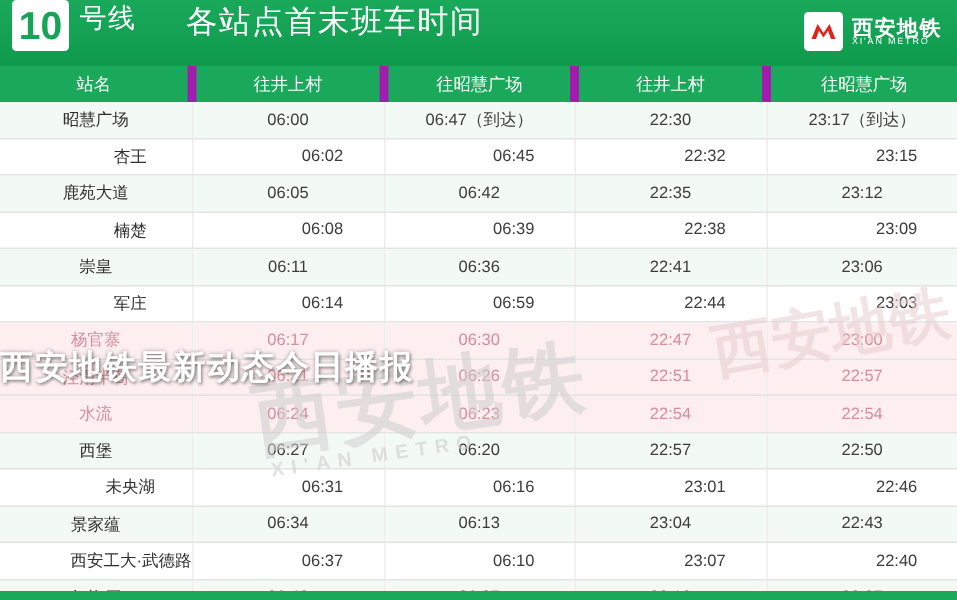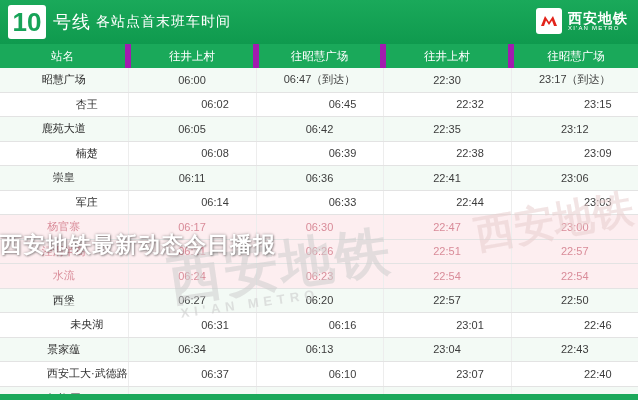--- a/index.html
+++ b/index.html
@@ -18,21 +18,20 @@
     width: 638px;
     height: 400px;
     background: #ffffff;
   }
 
   
   .header {
     height: 44px;
     background: linear-gradient(180deg, #1aa95a 0%, #0f9a4e 100%);
     display: flex;
-    align-items: center;
     padding: 0 10px 0 8px;
     box-sizing: border-box;
     position: relative;
   }
   .line-badge {
     width: 38px;
     height: 34px;
     background: #ffffff;
     border-radius: 3px;
     display: flex;
@@ -45,22 +44,22 @@
     font-family: "Liberation Sans", sans-serif;
   }
   .line-suffix {
     color: #ffffff;
     font-size: 18px;
     margin-left: 7px;
     letter-spacing: 1px;
   }
   .header-title {
     color: #ffffff;
-    font-size: 14px;
-    margin-left: 5px;
+    font-size: 21px;
+    margin-left: 33px;
     letter-spacing: 1px;
   }
   .metro-logo {
     position: absolute;
     right: 10px;
     top: 8px;
     display: flex;
     align-items: center;
     gap: 6px;
   }
@@ -255,21 +254,21 @@
           <tr class="alt">
             <td class="station">崇皇</td>
             <td>06:11</td>
             <td>06:36</td>
             <td>22:41</td>
             <td>23:06</td>
           </tr>
           <tr class="plain">
             <td class="station">军庄</td>
             <td>06:14</td>
-            <td>06:33</td>
+            <td>06:59</td>
             <td>22:44</td>
             <td>23:03</td>
           </tr>
           <tr class="pink">
             <td class="station">杨官寨</td>
             <td>06:17</td>
             <td>06:30</td>
             <td>22:47</td>
             <td>23:00</td>
           </tr>

